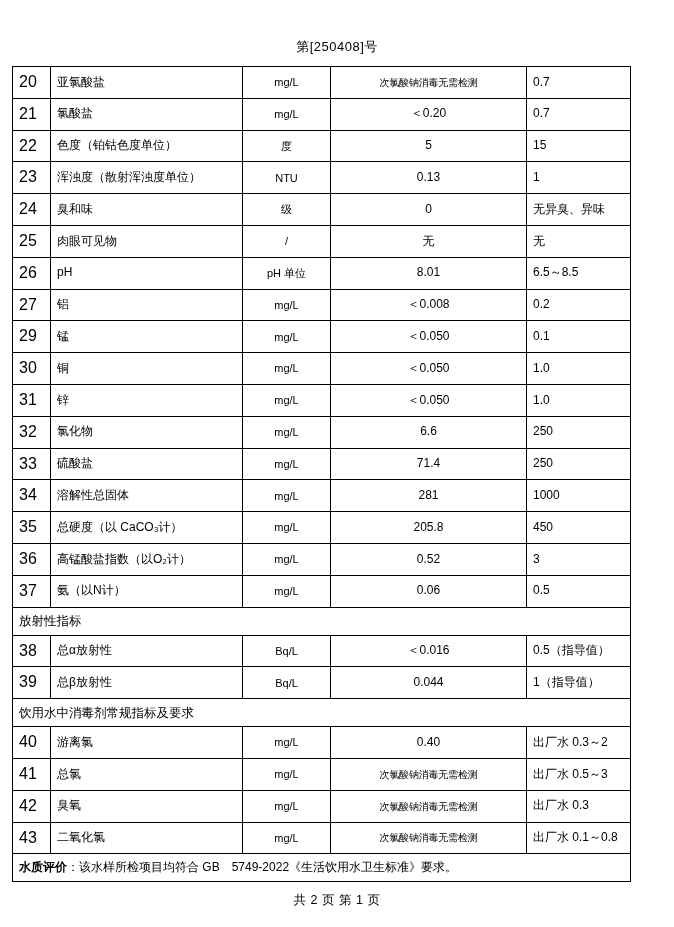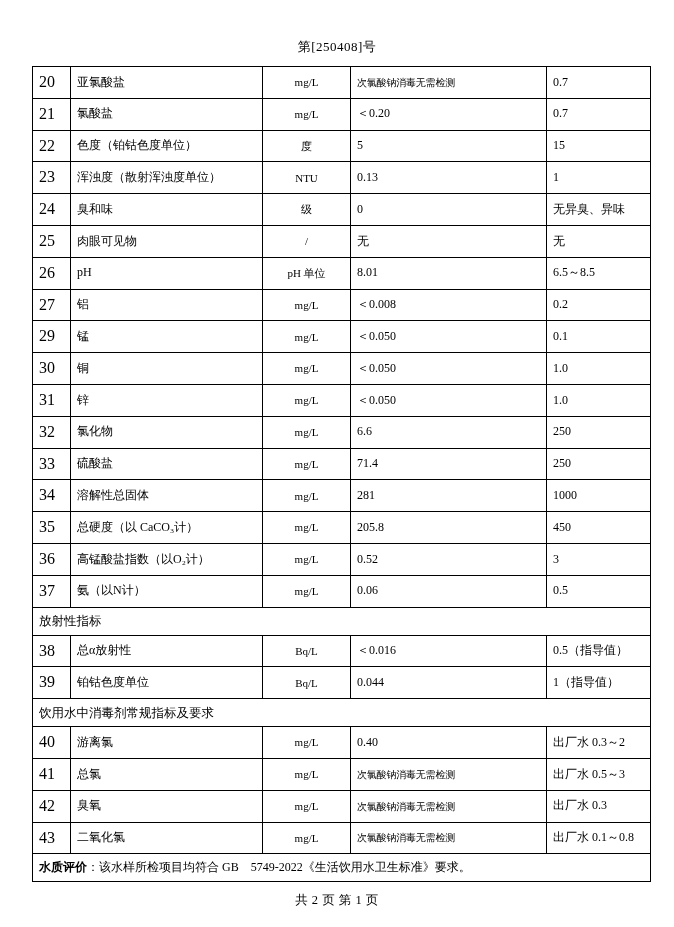--- a/index.html
+++ b/index.html
@@ -11,23 +11,22 @@
     width: 674px;
     height: 927px;
     font-family: "Liberation Sans", sans-serif;
     color: #000000;
     position: relative;
   }
   .page {
     width: 674px;
     height: 687px;
     box-sizing: border-box;
-    padding: 0 32px;
+    padding: 0 12px;
     position: relative;
-    font-family: Liberation Serif, serif;
   }
   .doc-header {
     text-align: center;
     font-size: 13px;
     padding-top: 38px;
     padding-bottom: 10px;
     letter-spacing: 0.5px;
   }
   table.report {
     width: 618px;
@@ -44,21 +43,21 @@
   }
   col.c-no    { width: 38px; }
   col.c-item  { width: 192px; }
   col.c-unit  { width: 88px; }
   col.c-res   { width: 196px; }
   col.c-lim   { width: 104px; }
 
   td.no { text-align: left; font-size: 16px; }
   td.item { text-align: left; }
   td.unit { text-align: center; font-size: 11px; }
-  td.result { text-align: left; }
+  td.result { text-align: center; }
   td.limit { text-align: left; }
 
   td.section {
     text-align: left;
     font-size: 12.5px;
     padding-left: 12px;
   }
   td.small-note {
     font-size: 10px;
     letter-spacing: -0.2px;
@@ -216,21 +215,21 @@
         </tr>
         <tr>
           <td class="no">38</td>
           <td class="item">总α放射性</td>
           <td class="unit">Bq/L</td>
           <td class="result">＜0.016</td>
           <td class="limit">0.5（指导值）</td>
         </tr>
         <tr>
           <td class="no">39</td>
-          <td class="item">铂钴色度单位</td>
+          <td class="item">总β放射性</td>
           <td class="unit">Bq/L</td>
           <td class="result">0.044</td>
           <td class="limit">1（指导值）</td>
         </tr>
         <tr>
           <td class="section" colspan="5">饮用水中消毒剂常规指标及要求</td>
         </tr>
         <tr>
           <td class="no">40</td>
           <td class="item">游离氯</td>

